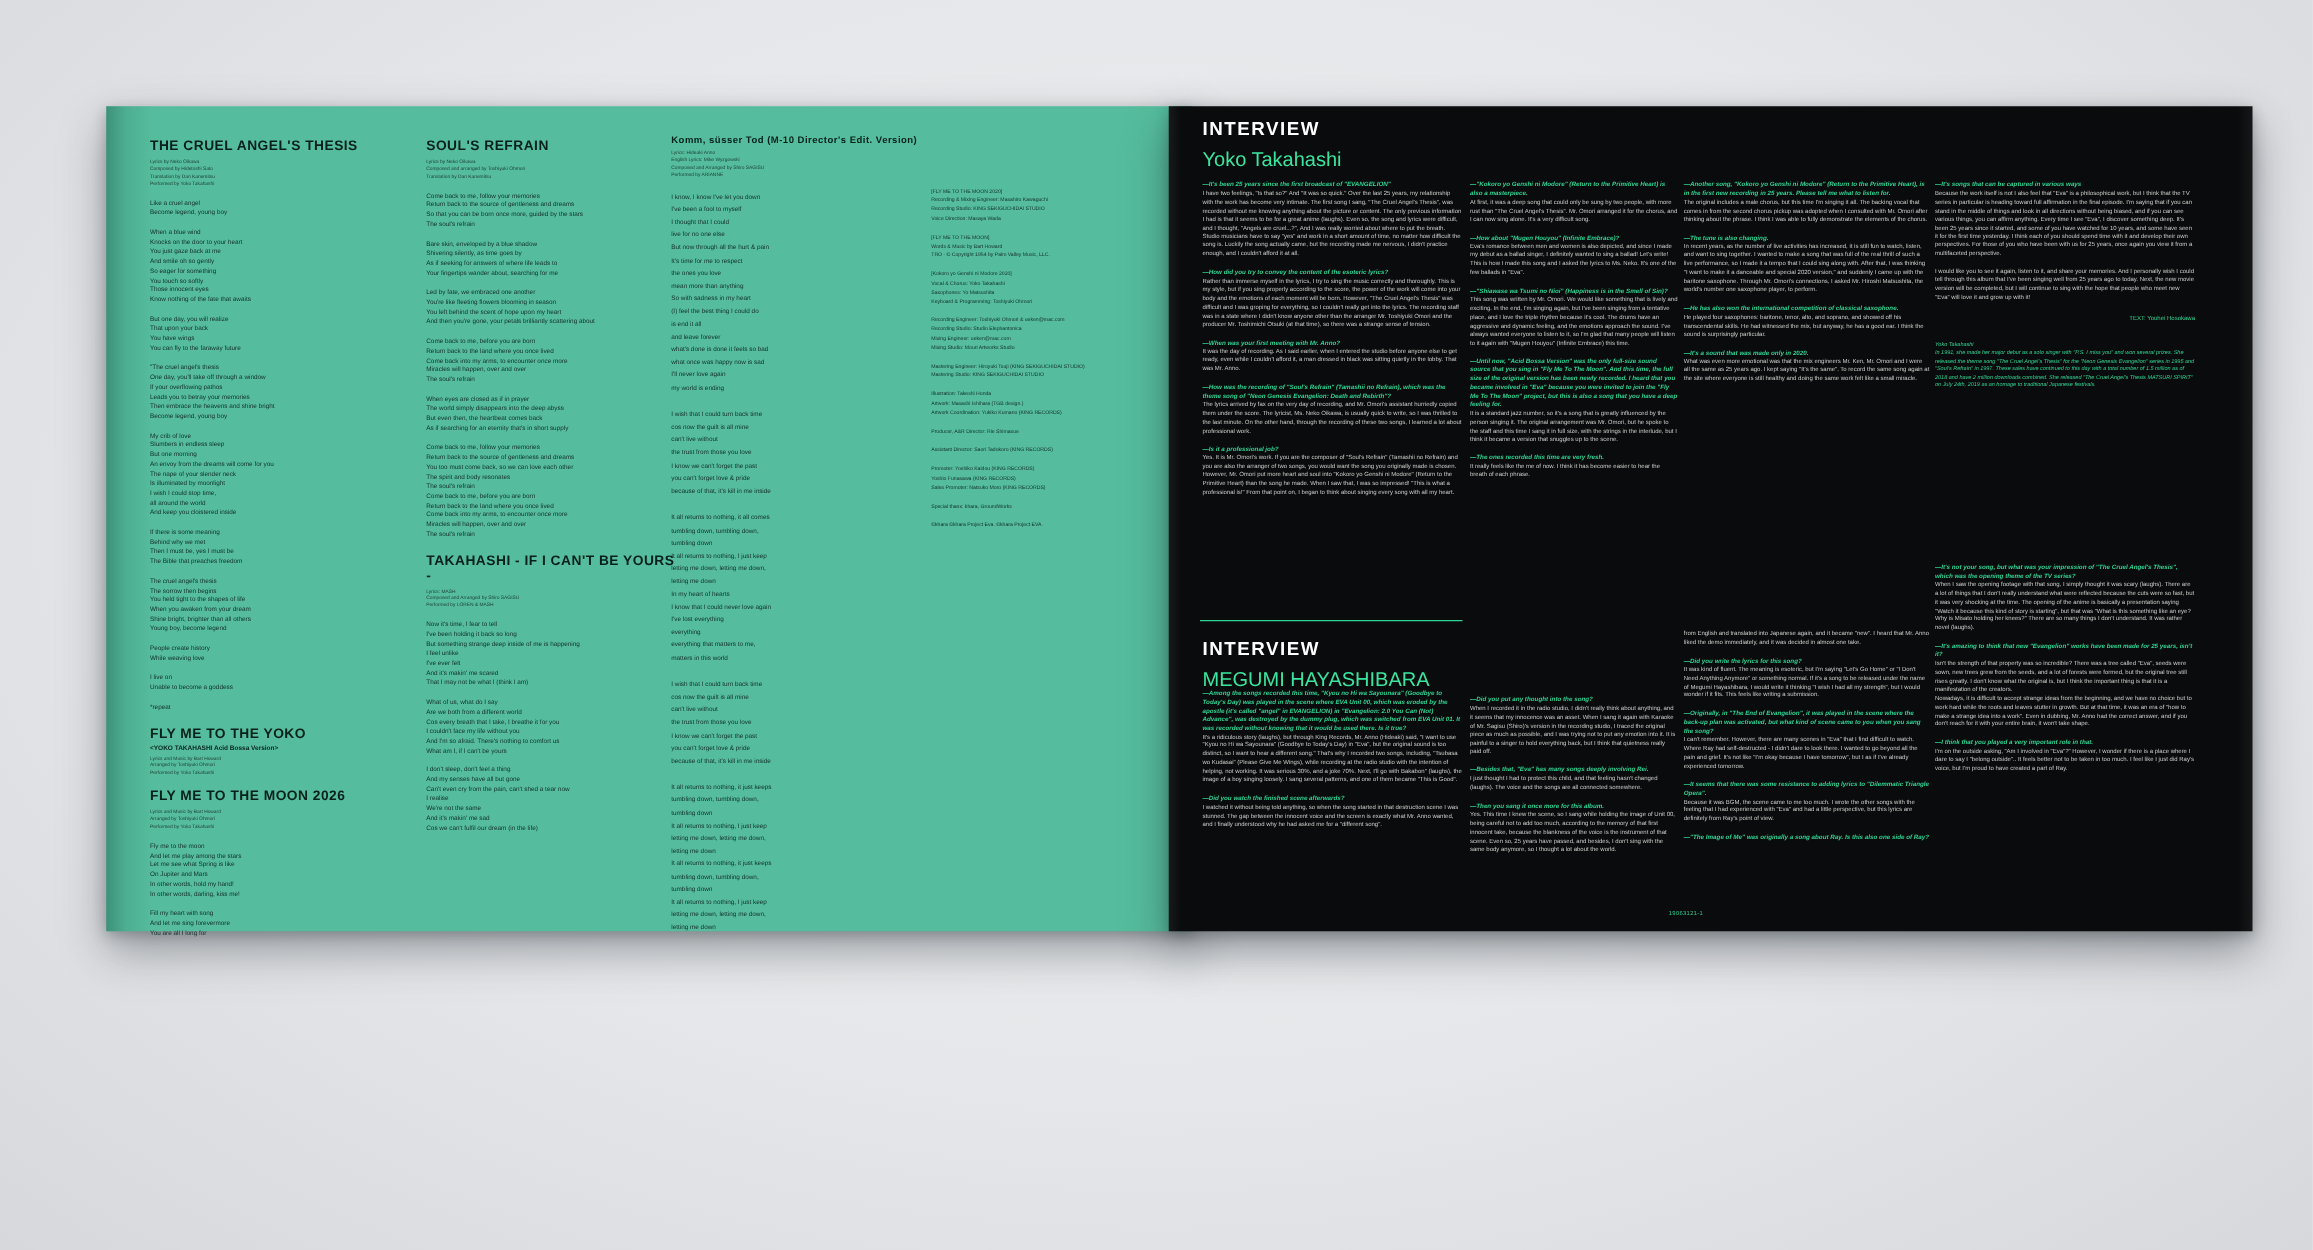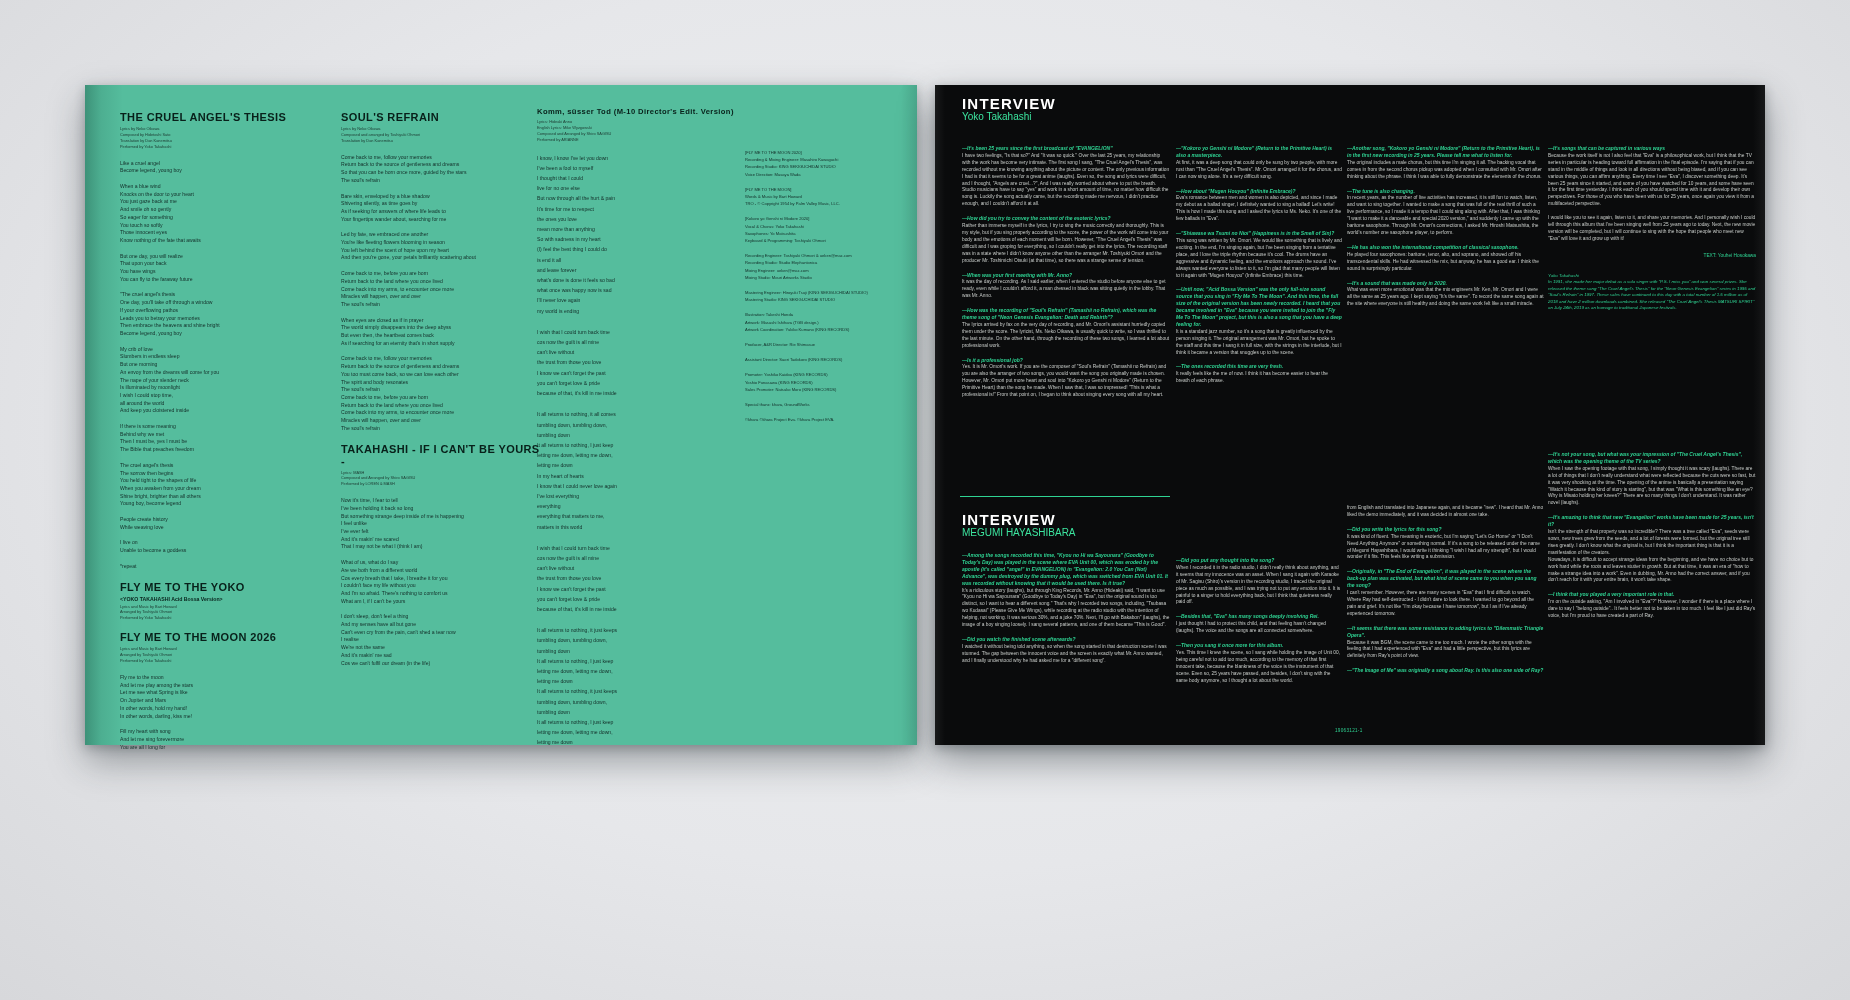--- a/index.html
+++ b/index.html
@@ -6,21 +6,21 @@
   body{
     width:1850px;height:1000px;overflow:hidden;
     font-family:"Liberation Sans", sans-serif;
     background:#e4e5e8;
   }
   .stage{
     position:relative;width:1850px;height:1000px;
     background:radial-gradient(ellipse at 50% 42%, #eef0f1 0%, #e6e7ea 55%, #d7d8db 100%);
   }
   
-  .page{position:absolute;top:85px;height:660px;}
+  .page{position:absolute;top:85px;height:660px;padding-left:37px;}
   .page-left{
     left:85px;width:832px;background:#55bd9d;
     box-shadow:0 16px 34px rgba(35,45,50,.40), 0 3px 10px rgba(35,45,50,.28);
   }
   .page-left::before{ 
     content:"";position:absolute;inset:0;pointer-events:none;
     background:linear-gradient(90deg, rgba(5,45,35,.30) 0px, rgba(5,45,35,.10) 16px, rgba(5,45,35,0) 38px),
                linear-gradient(270deg, rgba(5,35,28,.12) 0px, rgba(5,35,28,0) 16px);
   }
   .page-right{
@@ -44,21 +44,21 @@
   .lp-subtitle{font-size:5.2px;font-weight:bold;color:#0a241d;margin:0 0 2px;}
   .lp-credits{font-size:3.9px;line-height:5.9px;margin:2px 0 10px;color:#1d3b32;white-space:pre-line;}
   .lp-stanza{font-size:5.1px;line-height:7.7px;margin:0 0 8px;white-space:pre-line;}
   .lp-c3 .lp-stanza{line-height:10.2px;margin-bottom:11px;}
   .lp-c4 .lp-stanza{font-size:4.1px;line-height:7.2px;margin-bottom:8px;}
   
   .rp-header{position:absolute;}
   .rp-header-yoko{left:27px;top:11px;}
   .rp-header-megumi{left:27px;top:427px;}
   .rp-header-title{color:#ffffff;font-size:15px;font-weight:bold;letter-spacing:1.2px;line-height:15px;}
-  .rp-header-name{color:#3ce59f;font-size:10px;line-height:12px;}
+  .rp-header-name{color:#3ce59f;font-size:16px;line-height:12px;margin-top:12px;}
   .rp-header-megumi .rp-header-name{text-transform:uppercase;text-align:right;}
   .rp-col{position:absolute;}
   .rp-yc1{left:27px;top:60px;width:208px;}
   .rp-yc2{left:241px;top:60px;width:166px;}
   .rp-yc3{left:412px;top:60px;width:197px;}
   .rp-yc4{left:613px;top:60px;width:208px;}
   .rp-divider{position:absolute;left:25px;top:411px;width:210px;height:1px;background:#2fd393;}
   .rp-mc1{left:27px;top:467px;width:208px;}
   .rp-mc2{left:241px;top:472px;width:166px;}
   .rp-mc3{left:412px;top:420px;width:197px;}

